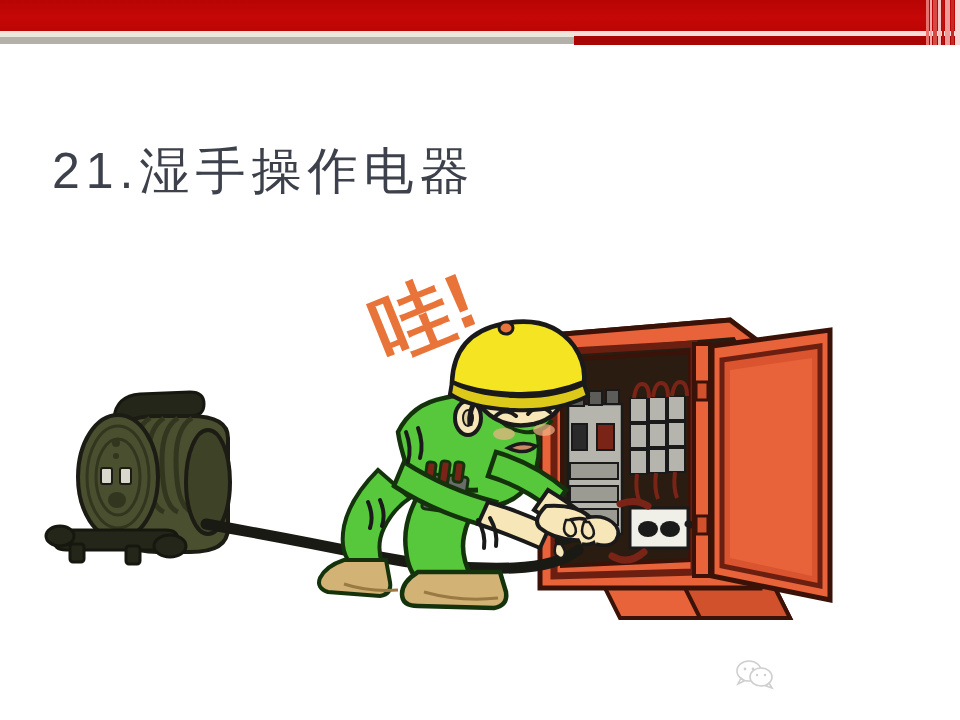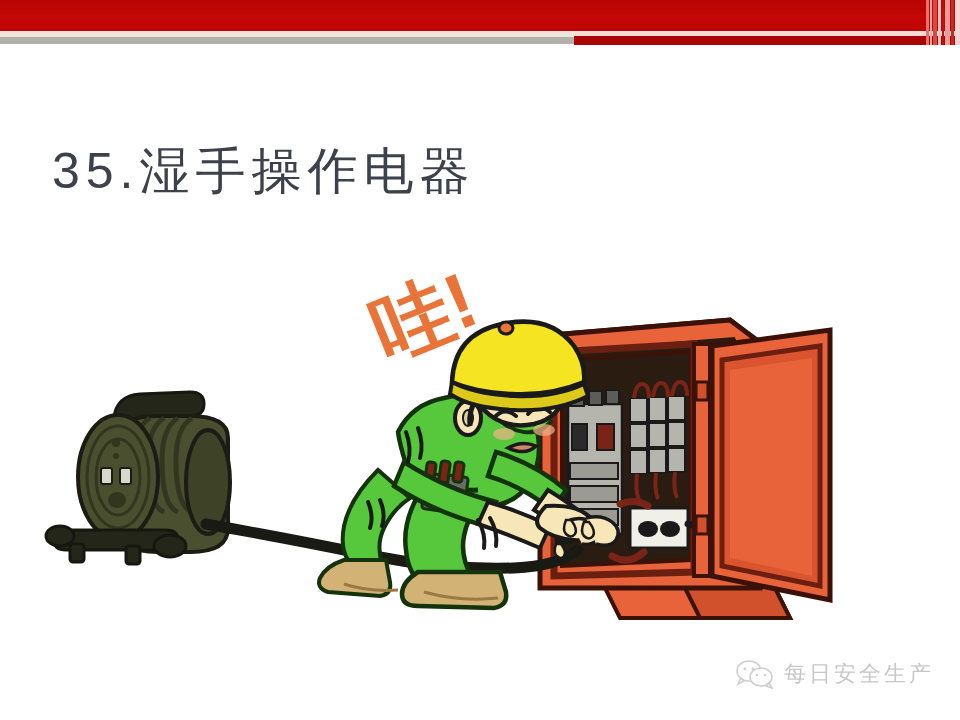--- a/index.html
+++ b/index.html
@@ -134,21 +134,21 @@
       <div class="stripe" style="left: 930px; width: 2px; background: rgb(242, 169, 165);"></div>
       <div class="stripe" style="left: 933px; width: 4px; background: rgb(214, 74, 68);"></div>
       <div class="stripe" style="left: 938px; width: 3px; background: rgb(246, 195, 192);"></div>
       <div class="stripe" style="left: 942px; width: 2px; background: rgb(184, 20, 16);"></div>
       <div class="stripe" style="left: 945px; width: 5px; background: rgb(239, 155, 151);"></div>
       <div class="stripe" style="left: 951px; width: 3px; background: rgb(196, 44, 38);"></div>
       <div class="stripe" style="left: 955px; width: 5px; background: rgb(248, 213, 210);"></div>
     </div>
 </div>
 
-<div class="title" style="color: rgb(61, 65, 75);">35.湿手操作电器</div>
+<div class="title" style="color: rgb(61, 65, 75);">21.湿手操作电器</div>
 
 <svg class="illus" viewBox="0 0 960 720" xmlns="http://www.w3.org/2000/svg">
 
   <g>
 
     <path d="M600 578 L770 578 L790 618 L620 618 Z" fill="#e8623a" stroke="#3b1208" stroke-width="4"></path>
     <path d="M680 578 L770 578 L790 618 L700 618 Z" fill="#d0512c" stroke="#3b1208" stroke-width="4"></path>
 
     <path d="M540 336 L730 320 L760 345 L760 588 L540 588 Z" fill="#e8623a" stroke="#3b1208" stroke-width="5"></path>
 
@@ -337,14 +337,13 @@
   <svg class="wm-icon" viewBox="0 0 40 32">
     <ellipse cx="14" cy="13" rx="12" ry="10" fill="none" stroke="#a8a8a8" stroke-width="1.6"></ellipse>
     <path d="M6 20 L3 26 L9 23 Z" fill="none" stroke="#a8a8a8" stroke-width="1.6"></path>
     <circle cx="10" cy="11" r="1.4" fill="#a8a8a8"></circle>
     <circle cx="18" cy="11" r="1.4" fill="#a8a8a8"></circle>
     <ellipse cx="26" cy="19" rx="11" ry="9" fill="#ffffff" stroke="#a8a8a8" stroke-width="1.6"></ellipse>
     <path d="M34 25 L37 30 L31 28 Z" fill="#ffffff" stroke="#a8a8a8" stroke-width="1.6"></path>
     <circle cx="22" cy="17" r="1.2" fill="#a8a8a8"></circle>
     <circle cx="30" cy="17" r="1.2" fill="#a8a8a8"></circle>
   </svg>
-  <span class="wm-text">每日安全生产</span>
 </div>
 
 </body></html>

